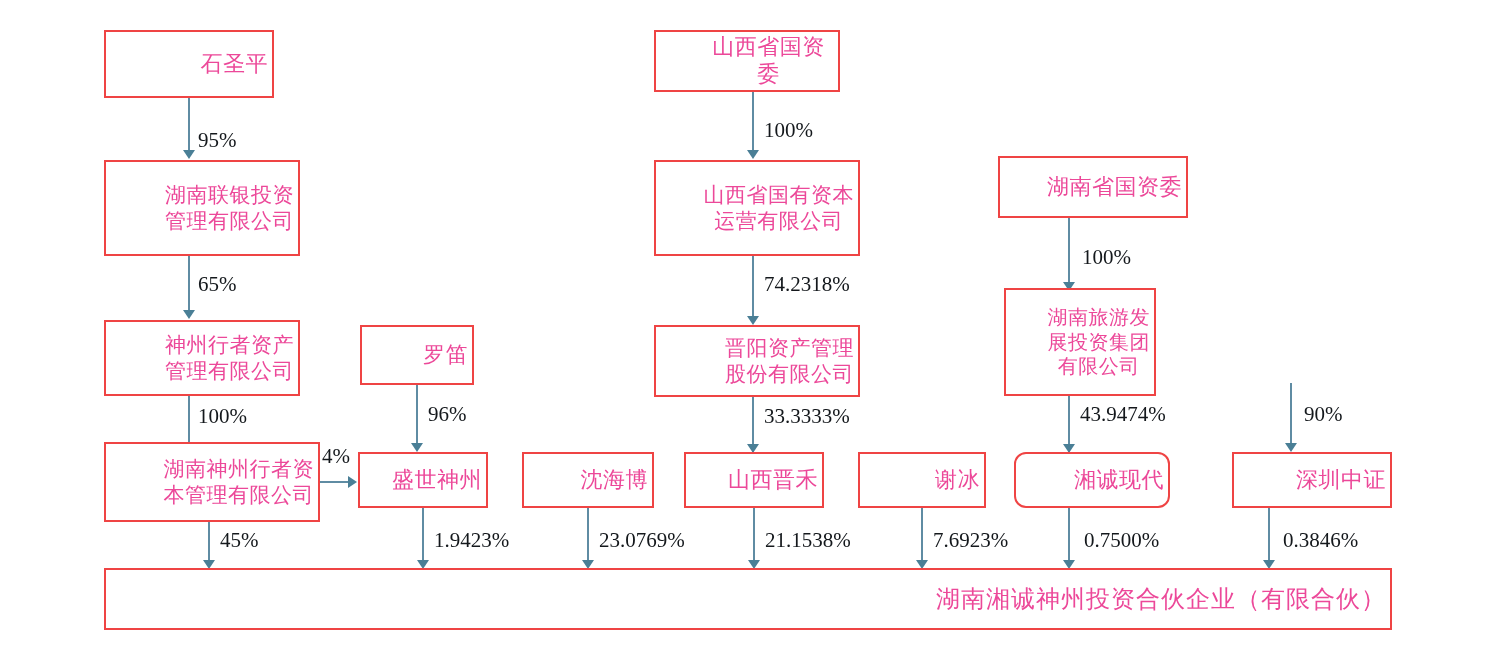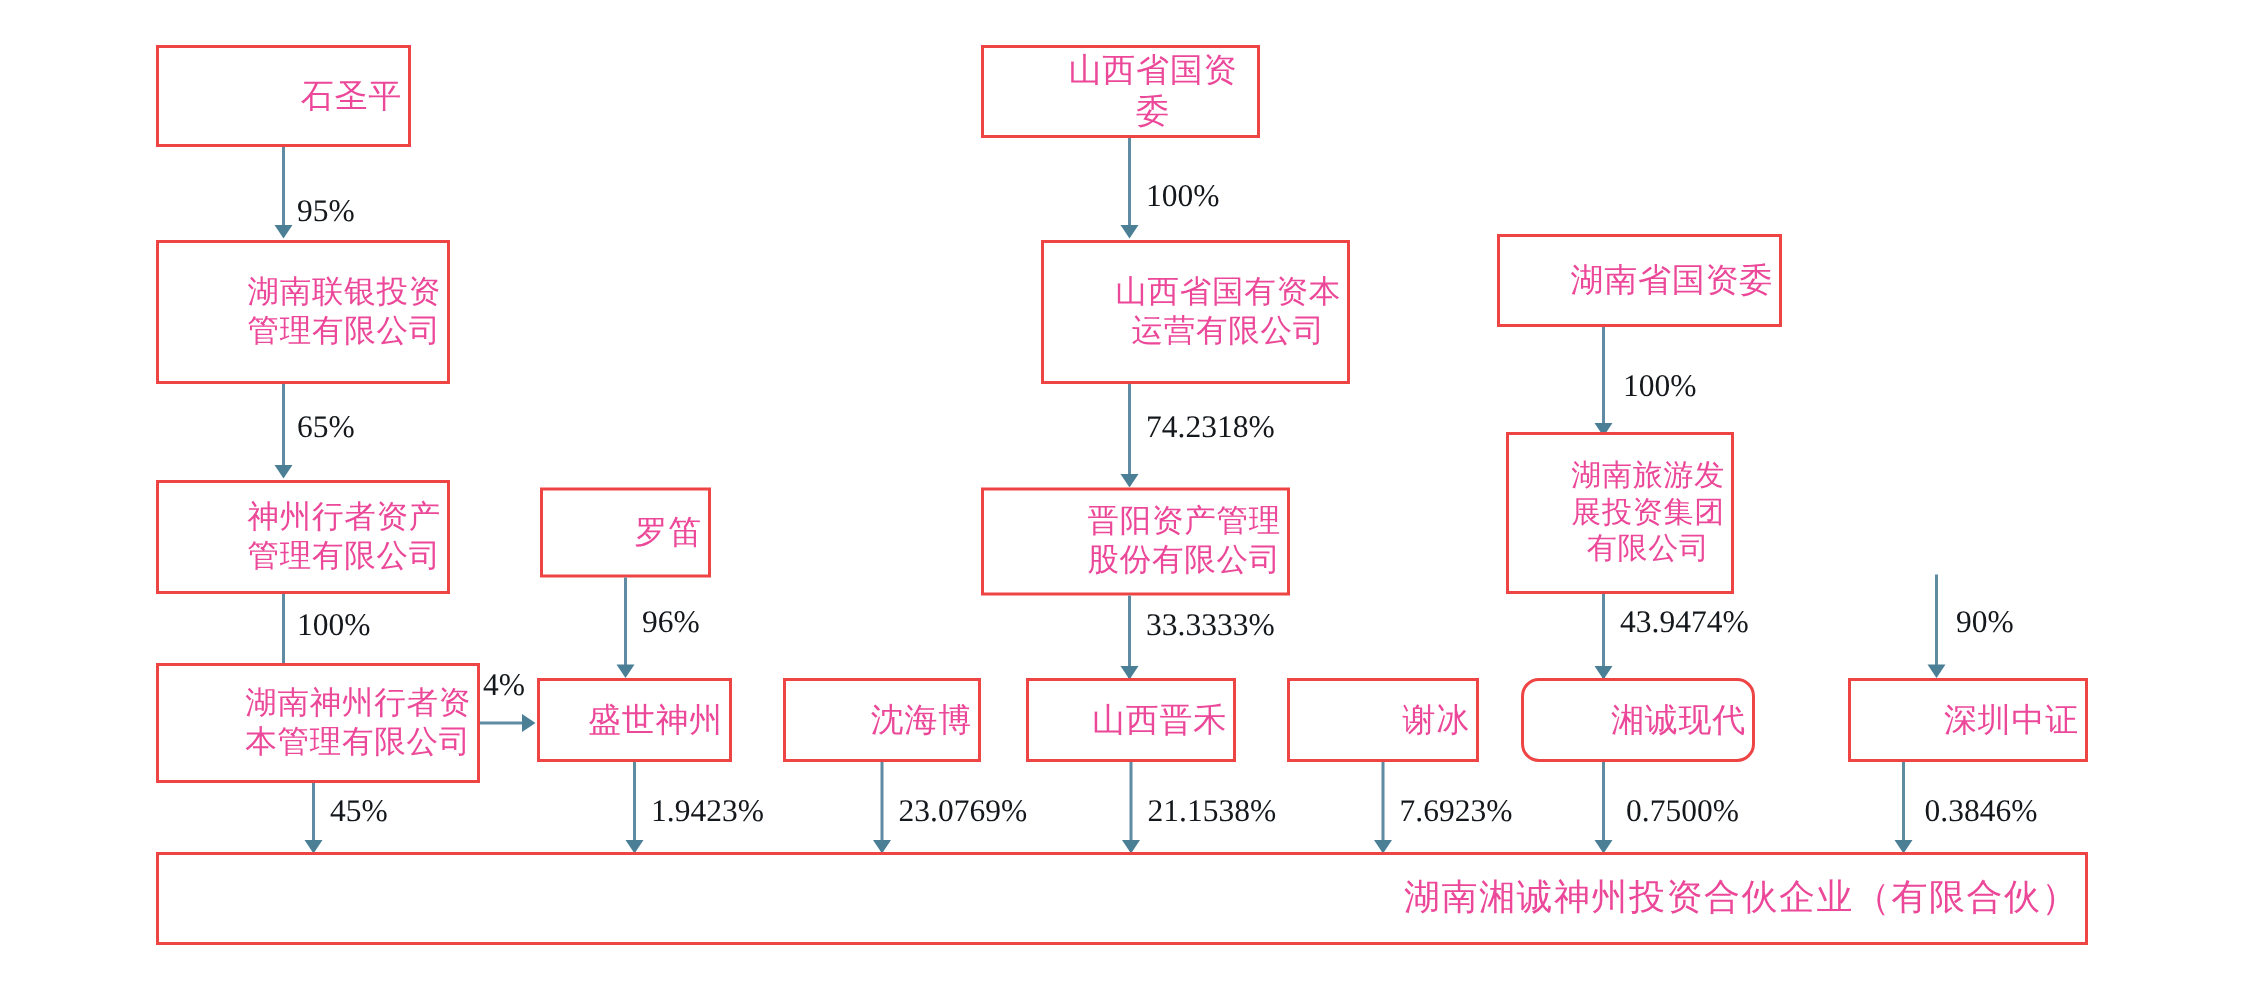--- a/index.html
+++ b/index.html
@@ -147,21 +147,21 @@
   <div class="pct" style="left:599px; top:528px;">23.0769%</div>
 
   <div class="node sz1" style="left:654px; top:30px; width:186px; height:62px;padding-left:43px;">
     <span class="label">山西省国资委</span>
   </div>
 
   <div class="edge-v" style="left:752px; top:92px; width:2px; height:60px;"></div>
   <div class="arrow-down" style="left:747px; top:150px;"></div>
   <div class="pct" style="left:764px; top:118px;">100%</div>
 
-  <div class="node sz2" style="left:654px; top:160px; width:206px; height:96px;margin-left:40px;">
+  <div class="node sz2" style="left:654px; top:160px; width:206px; height:96px;">
     <span class="label">山西省国有资本
 运营有限公司</span>
   </div>
 
   <div class="edge-v" style="left:752px; top:256px; width:2px; height:62px;"></div>
   <div class="arrow-down" style="left:747px; top:316px;"></div>
   <div class="pct" style="left:764px; top:272px;">74.2318%</div>
 
   <div class="node sz2" style="left:654px; top:325px; width:206px; height:72px;">
     <span class="label">晋阳资产管理

